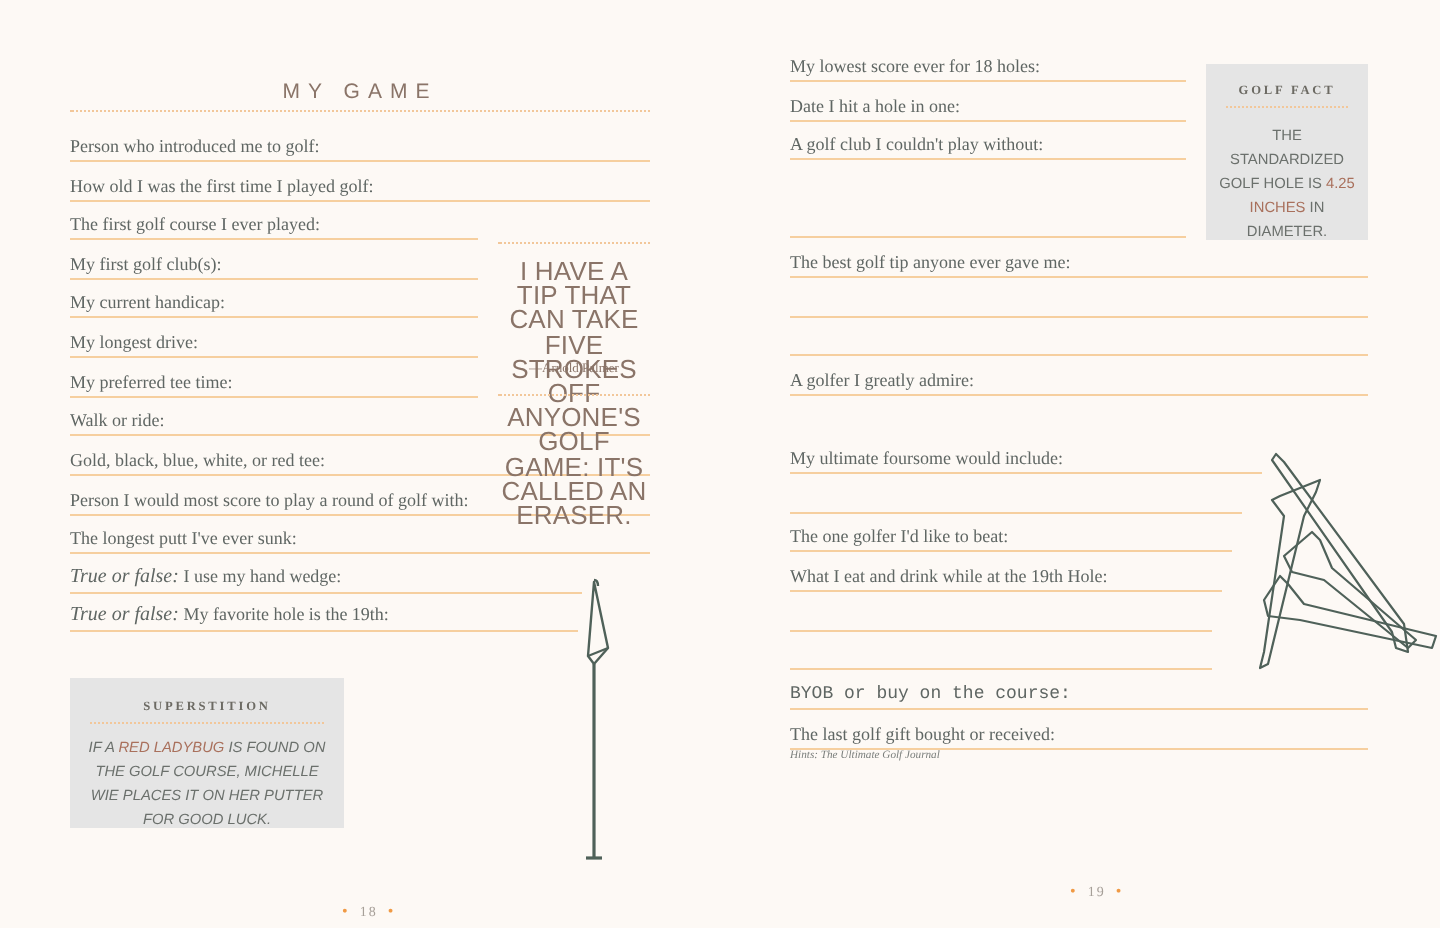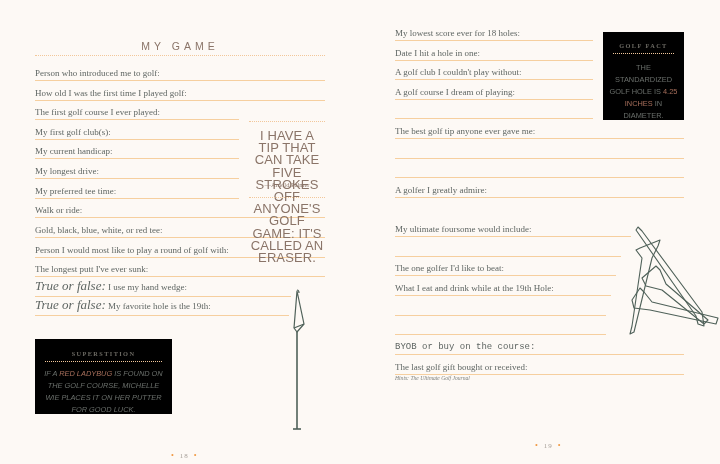--- a/index.html
+++ b/index.html
@@ -6,25 +6,25 @@
   body { width:720px; height:464px; background:#fdf9f5; position:relative; overflow:hidden;
          font-family:"Liberation Serif", serif; color:#5f6663; }
   .page { position:absolute; top:0; height:464px; }
   .left { left:0; width:360px;margin-top:10px; }
   .right { left:360px; width:360px; }
   .title { position:absolute; left:35px; width:290px; top:30px; text-align:center;
            font-family:"Liberation Sans", sans-serif; font-size:10.5px; letter-spacing:4px; color:#8a7468; }
   .dots { position:absolute; height:0; border-top:1.3px dotted #f2c79a; }
   .field { position:absolute; left:35px; height:19px; border-bottom:1.6px solid #f6cf9f; box-sizing:border-box; }
   .field span { position:absolute; left:0; bottom:2px; font-size:9px; white-space:nowrap; color:#5f6663; }
-  .field i { font-size:13px; }
+  .field i { font-size:10px; }
   .quote { position:absolute; left:249px; top:120px; width:76px; text-align:center;
            font-family:Liberation Sans, sans-serif; font-size:13px; line-height:12.2px; color:#8a7468; letter-spacing:0.1px; }
   .attrib { position:absolute; left:249px; top:171px; width:76px; text-align:center; font-size:6.5px; color:#8a7468; }
-  .box { position:absolute; background:#000000; }
+  .box { position:absolute; background:#e5e5e5; }
   .box .hd { position:absolute; left:0; right:0; text-align:center; font-size:6.3px; letter-spacing:1.4px; color:#6c6a63; font-weight:bold; }
   .box .txt { position:absolute; left:0; right:0; text-align:center; font-family:"Liberation Sans", sans-serif;
               font-size:7.4px; line-height:12px; color:#6b706c; }
   .hl { color:#a9705c; }
   .pnum { position:absolute; top:441px; font-size:7px; color:#a69f98; letter-spacing:1px; }
   .pnum b { color:#f09a45; font-weight:normal; margin:0 5px; font-size:8px; }
   .credit { position:absolute; left:35px; top:375px; font-size:5.6px; font-style:italic; color:#7b7f7c; }
 </style>
 </head>
 <body>
@@ -54,21 +54,21 @@
   <div class="field" style="top:170px;width:204px;">
       <span>My preferred tee time:</span>
     </div>
   <div class="field" style="top:189px;width:290px;">
       <span>Walk or ride:</span>
     </div>
   <div class="field" style="top:209px;width:290px;">
       <span>Gold, black, blue, white, or red tee:</span>
     </div>
   <div class="field" style="top:229px;width:290px;">
-      <span>Person I would most like to play a round of golf with:</span>
+      <span>Person I would most score to play a round of golf with:</span>
     </div>
   <div class="field" style="top:248px;width:290px;">
       <span>The longest putt I've ever sunk:</span>
     </div>
   <div class="field" style="top:268px;width:256px;">
       <span><i>True or false:</i> <em style="font-style:normal">I use my hand wedge:</em></span>
     </div>
   <div class="field" style="top:287px;width:254px;">
       <span><i>True or false:</i> <em style="font-style:normal">My favorite hole is the 19th:</em></span>
     </div>
@@ -99,23 +99,20 @@
 
 <div class="page right">
   <div class="field" style="top:22px;width:198px;">
       <span>My lowest score ever for 18 holes:</span>
     </div>
   <div class="field" style="top:42px;width:198px;">
       <span>Date I hit a hole in one:</span>
     </div>
   <div class="field" style="top:61px;width:198px;">
       <span>A golf club I couldn't play without:</span>
-    </div>
-  <div class="field" style="top:81px;width:198px;">
-      <span>A golf course I dream of playing:</span>
     </div>
   <div class="field" style="top:100px;width:198px;">
       <span></span>
     </div>
   <div class="field" style="top:120px;width:289px;">
       <span>The best golf tip anyone ever gave me:</span>
     </div>
   <div class="field" style="top:140px;width:289px;">
       <span></span>
     </div>

